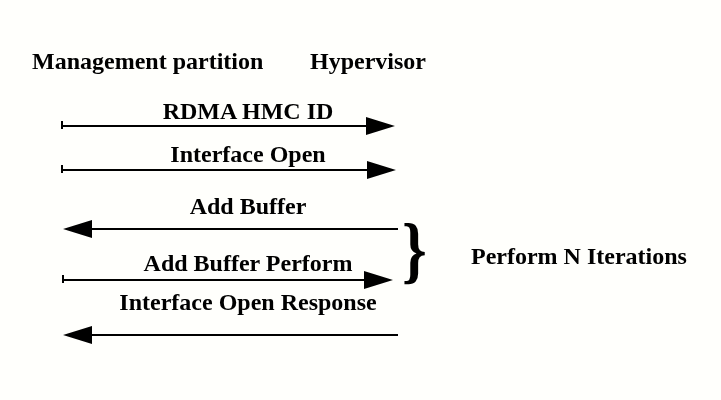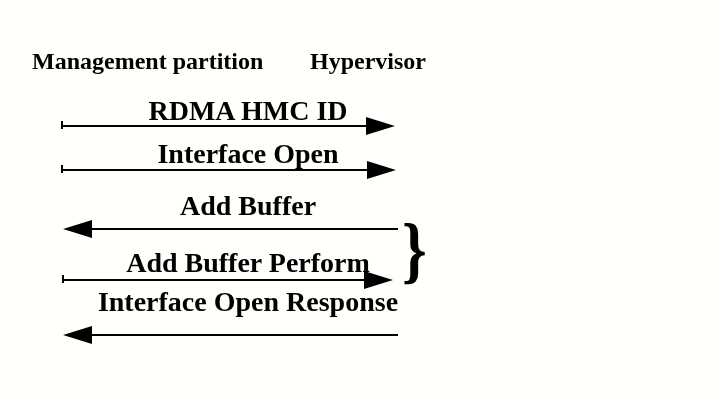--- a/index.html
+++ b/index.html
@@ -24,21 +24,21 @@
     white-space: nowrap;
   }
   .actor-left  { left: 32px;  top: 48px; }
   .actor-right { left: 310px; top: 48px; }
 
   .msg-label {
     position: absolute;
     left: 88px;
     width: 320px;
     text-align: center;
-    font-size: 28px;
+    font-size: 24px;
     line-height: 26px;
     white-space: nowrap;
   }
   .lbl-1 { top: 98px;  }
   .lbl-2 { top: 141px; }
   .lbl-3 { top: 193px; }
   .lbl-4 { top: 250px; }
   .lbl-5 { top: 289px; }
 
   .arrow-line {
@@ -120,14 +120,15 @@
   <div class="msg-label lbl-4">Add Buffer Perform</div>
   <div class="tail-tick tick-4"></div>
   <div class="arrow-line line-4"></div>
   <div class="tri tri-right tri-4"></div>
 
   <div class="msg-label lbl-5">Interface Open Response</div>
   <div class="tri tri-left tri-5"></div>
   <div class="arrow-line line-5"></div>
 
   <div class="brace">}</div>
+  <div class="annotation">Perform N Iterations</div>
 
 </div>
 
 </body></html>

